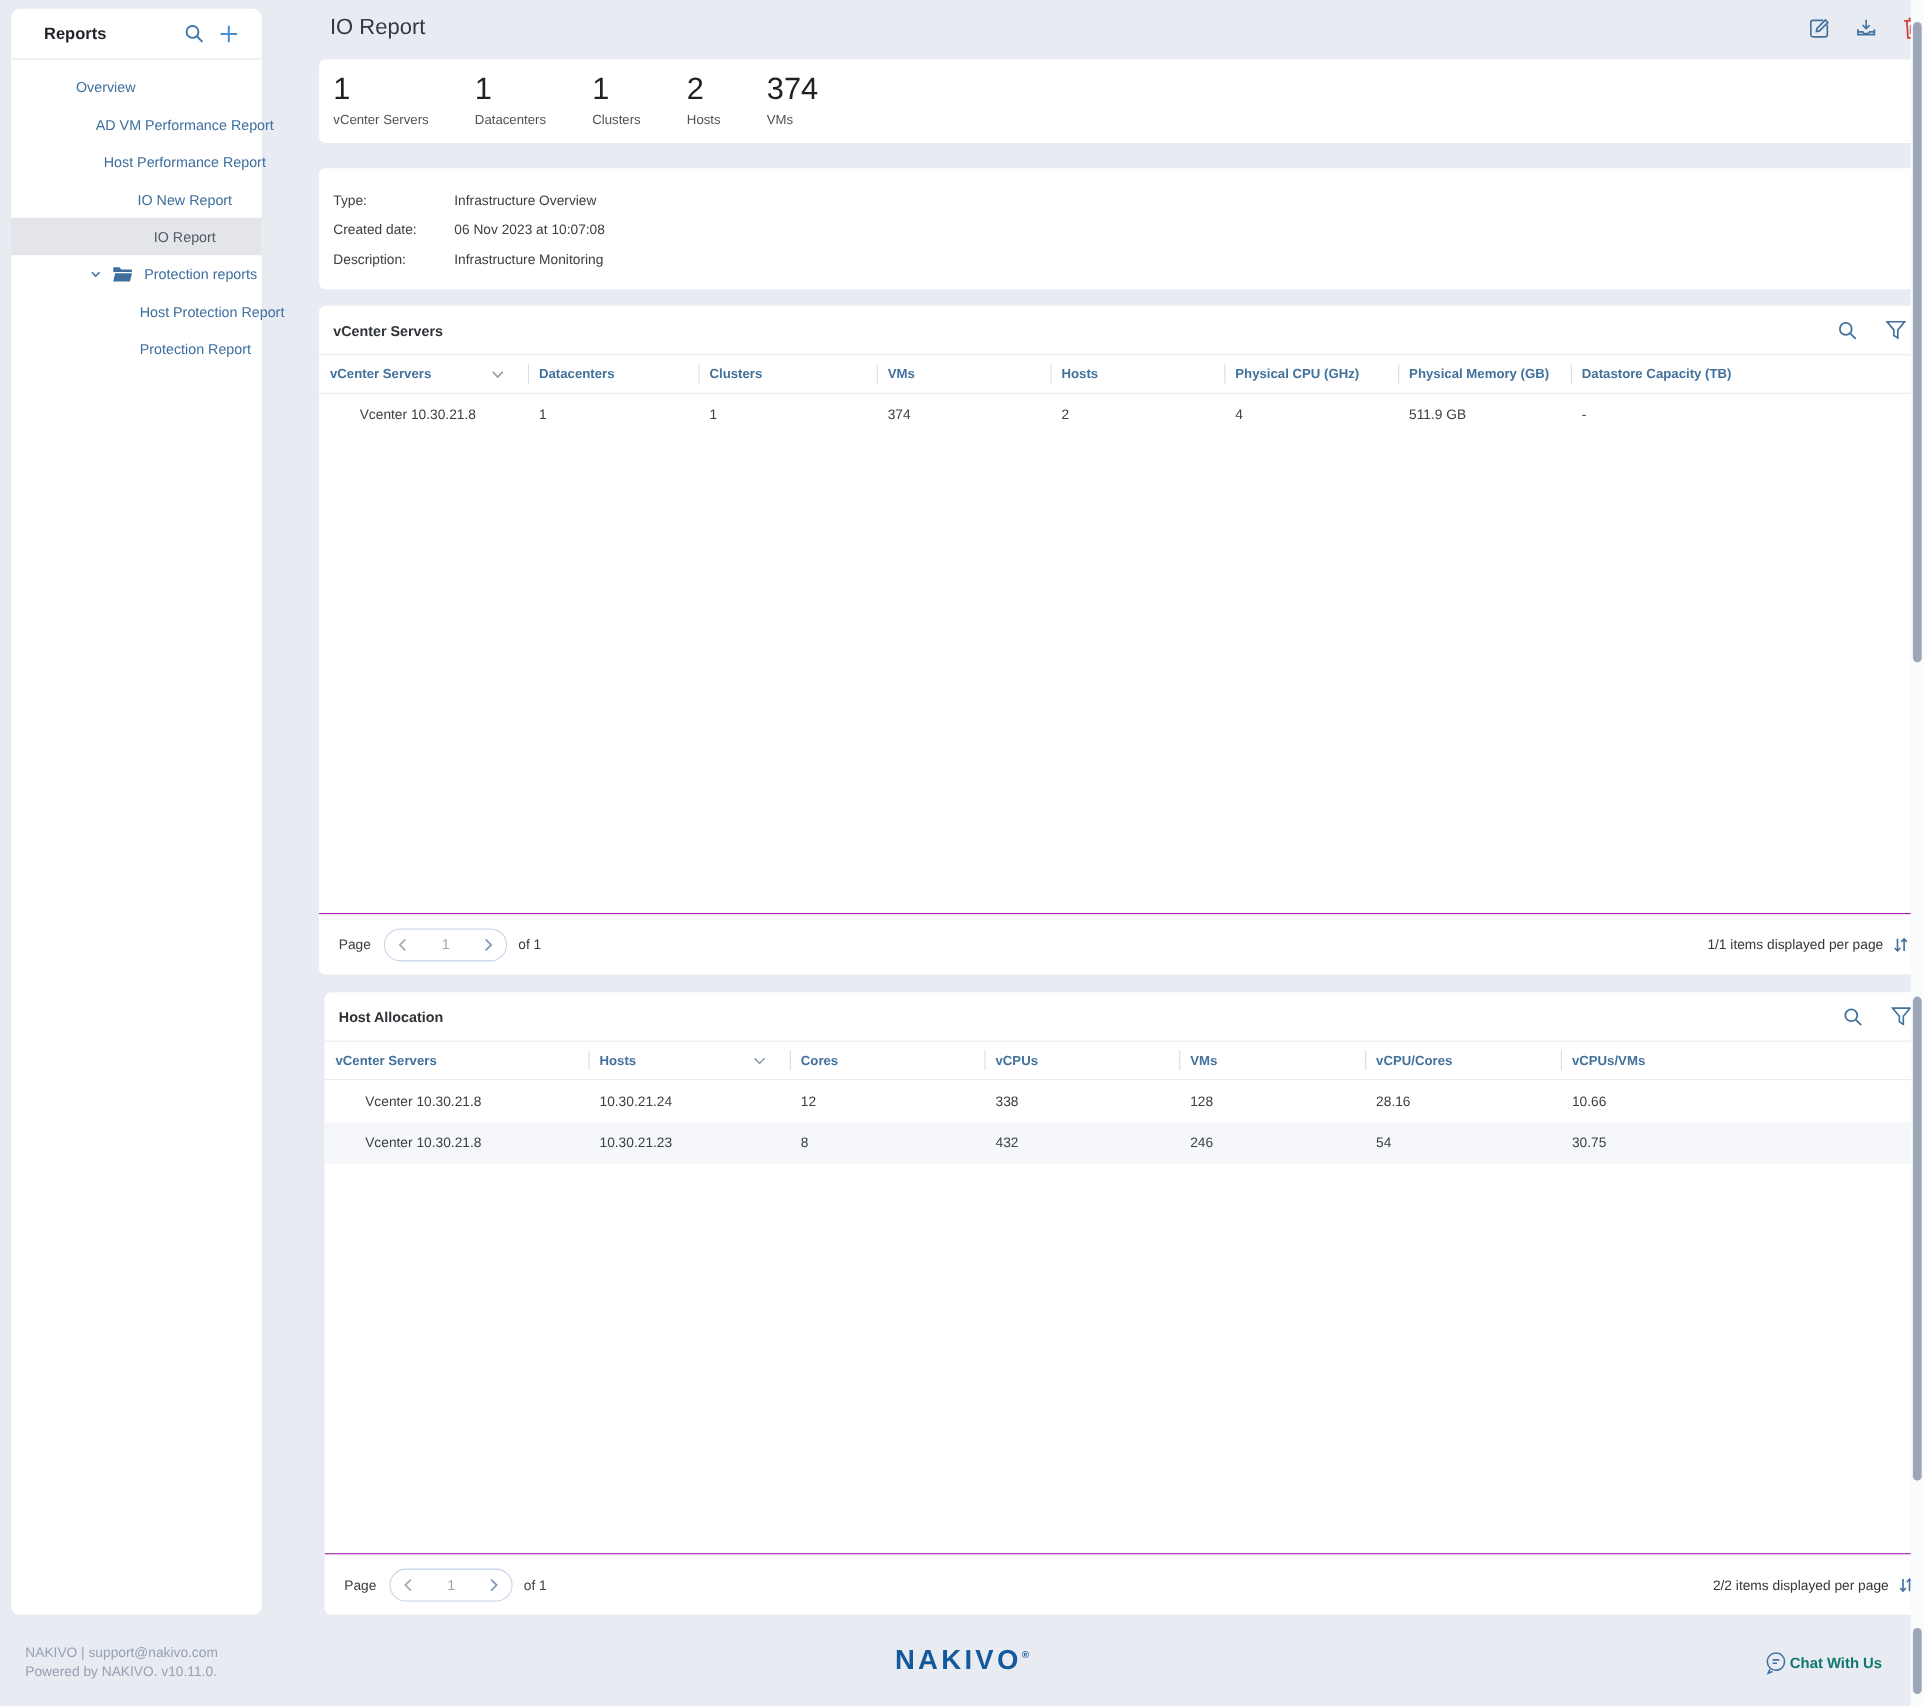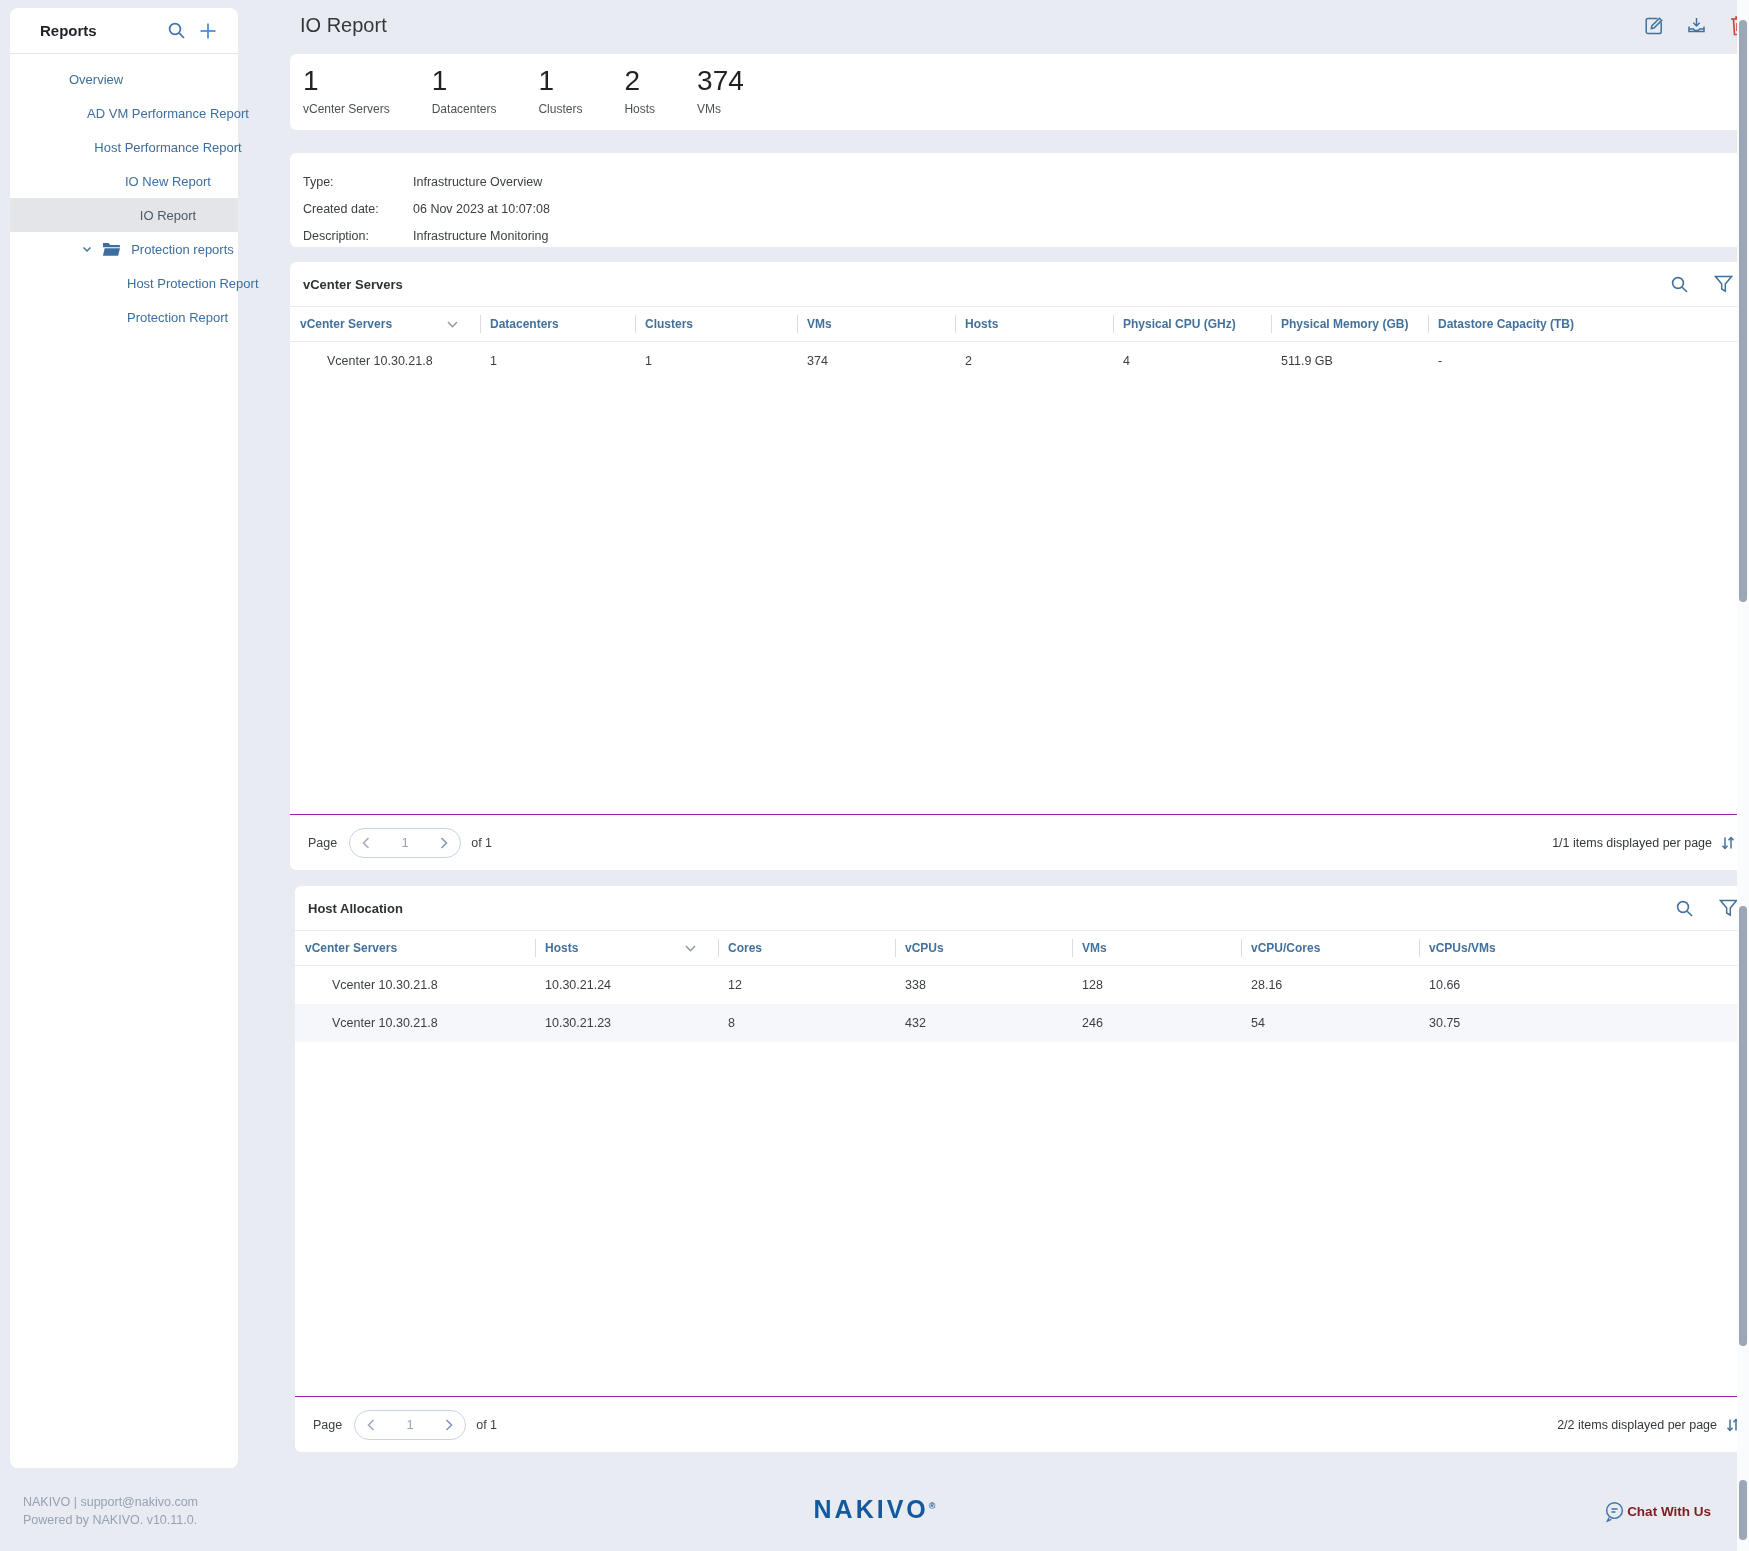--- a/index.html
+++ b/index.html
@@ -46,21 +46,21 @@
   .header-actions .icon-btn { cursor:pointer; }
 
   .card { background:#fff; border-radius:6px; margin-left:7px; width:1459px; }
 
   
   .stats-card { margin-top:4px; height:76px; display:flex; gap:42px; padding:11px 0 0 13px; }
   .stat-value { font-size:28px; color:#1f2225; line-height:32px; }
   .stat-label { font-size:12px; color:#4d5156; margin-top:5px; }
 
   
-  .details-card { margin-top:23px; height:94px; padding:15px 0 0 13px; }
+  .details-card { margin-top:23px; height:110px; padding:15px 0 0 13px; }
   .d-row { display:flex; height:27px; align-items:center; font-size:12.5px; color:#3c4043; }
   .d-label { width:110px; }
 
   
   .panel { margin-top:15px; height:608px; display:flex; flex-direction:column; overflow:hidden; }
   .panel.second { margin-top:16px; height:566px;margin-left:12px; }
   .panel-head { height:44px; flex:none; display:flex; align-items:center; padding:0 16px 0 13px; }
   .panel-title { font-size:13px; font-weight:bold; color:#2e3236; }
   .panel-icons { margin-left:auto; display:flex; align-items:center; gap:25px; }
   .panel-icons .icon-btn { cursor:pointer; }
@@ -105,21 +105,21 @@
   
   .app-footer { position:absolute; left:0; top:1478px; width:1749px; height:73px; }
   .footer-left { position:absolute; left:23px; top:15px; font-size:12.5px; color:#96a1b3; line-height:18px; }
   .footer-logo {
     position:absolute; left:50%; top:17px; transform:translateX(-50%);
     font-size:25px; font-weight:bold; letter-spacing:3px; color:#15599d;
   }
   .footer-logo sup { font-size:9px; letter-spacing:0; }
   .footer-chat {
     position:absolute; right:38px; top:22px; display:flex; align-items:center; gap:1px;
-    font-size:13.5px; font-weight:bold; color:#7f1d1d; cursor:pointer;
+    font-size:13.5px; font-weight:bold; color:#0f766e; cursor:pointer;
   }
 
   
   .sb-track { position:absolute; left:1737px; top:0; width:12px; height:1551px; background:#fafbfd; }
   .sb-thumb { position:absolute; left:1739px; width:8px; border-radius:4px; background:#9ba6b6; }
   .sb-thumb.one { top:20px; height:582px; }
   .sb-thumb.two { top:906px; height:440px; }
   .sb-thumb.three { top:1480px; height:60px; }
 </style>
 </head>

